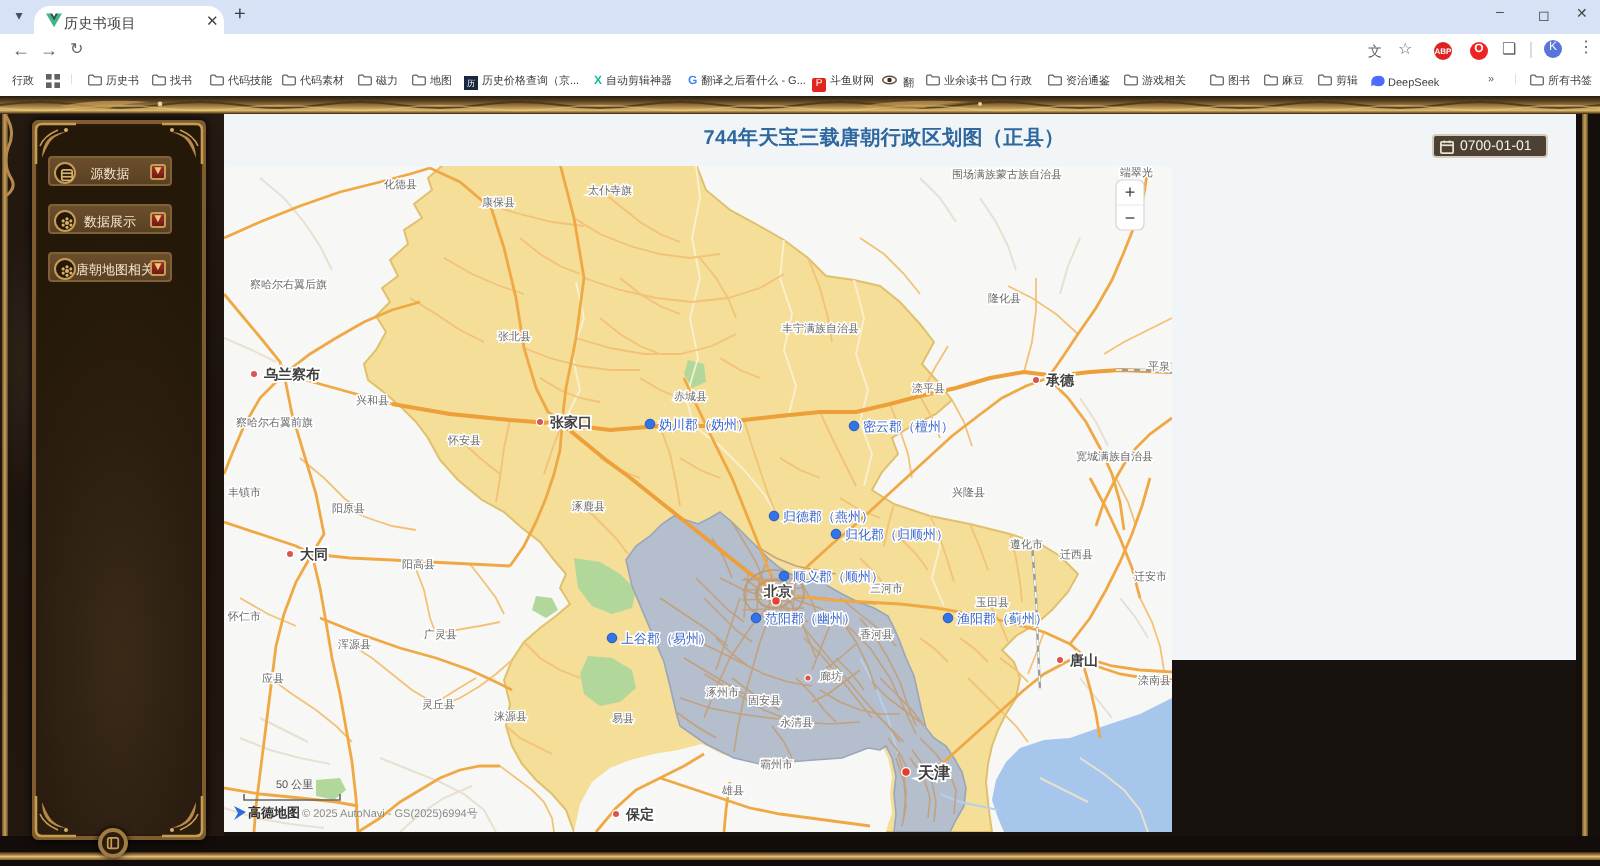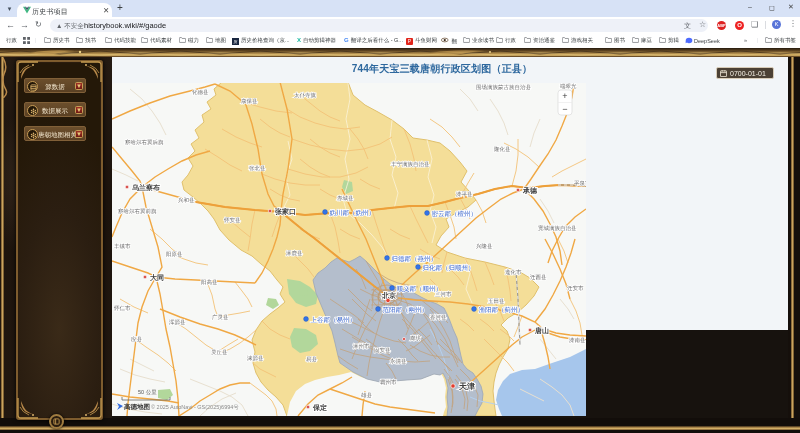--- a/index.html
+++ b/index.html
@@ -68,24 +68,20 @@
  </div>
  <div id="tabplus">+</div>
  <div class="winb" style="left:748px">–</div>
  <div class="winb" style="left:769px;font-size:7px;top:4px">◻</div>
  <div class="winb" style="left:788px">✕</div>
 </div>
 <div id="toolbar">
  <div class="navic" style="left:6px">←</div>
  <div class="navic" style="left:20px">→</div>
  <div class="navic" style="left:35px;font-size:8px">↻</div>
- <div id="omni">
-   <span class="warn">▲ 不安全</span>
-   <span class="url">historybook.wiki/#/gaode</span>
- </div>
  <div class="navic" style="left:684px;top:3.5px;font-size:7px">文</div>
  <div class="navic" style="left:699px;top:3px;font-size:8px">☆</div>
  <div style="position:absolute;left:717px;top:3.5px;width:9px;height:9px;border-radius:50%;background:#d22;color:#fff;font-size:4px;text-align:center;line-height:9px;font-weight:bold">ABP</div>
  <div style="position:absolute;left:735px;top:3.5px;width:9px;height:9px;border-radius:50%;background:#e22;color:#fff;font-size:6px;text-align:center;line-height:9px;font-weight:bold">O</div>
  <div class="navic" style="left:751px;top:3px;font-size:8px">❏</div>
  <div style="position:absolute;left:765px;top:4px;width:1px;height:8px;background:#dadce0"></div>
  <div style="position:absolute;left:772px;top:3px;width:9px;height:9px;border-radius:50%;background:#5874d8;color:#fff;font-size:6px;text-align:center;line-height:9px">K</div>
  <div class="navic" style="left:789px;top:2px;font-size:8px">⋮</div>
 </div>
 <div id="bkbar">

